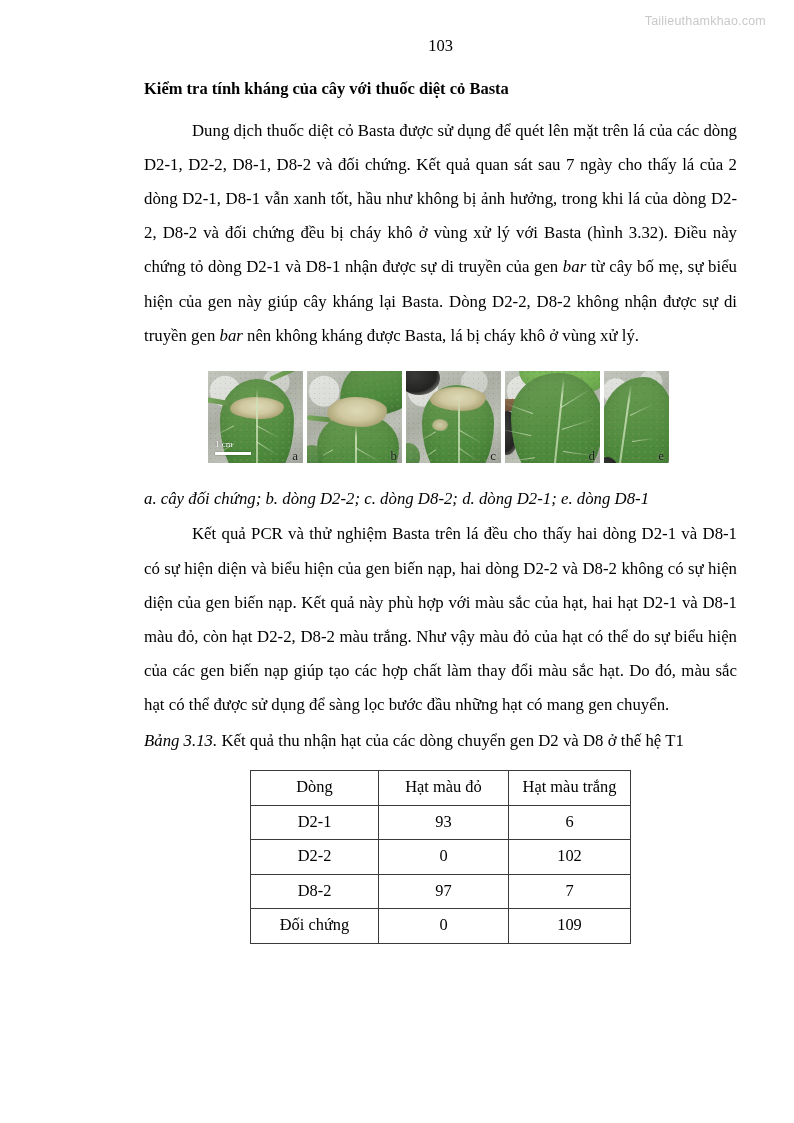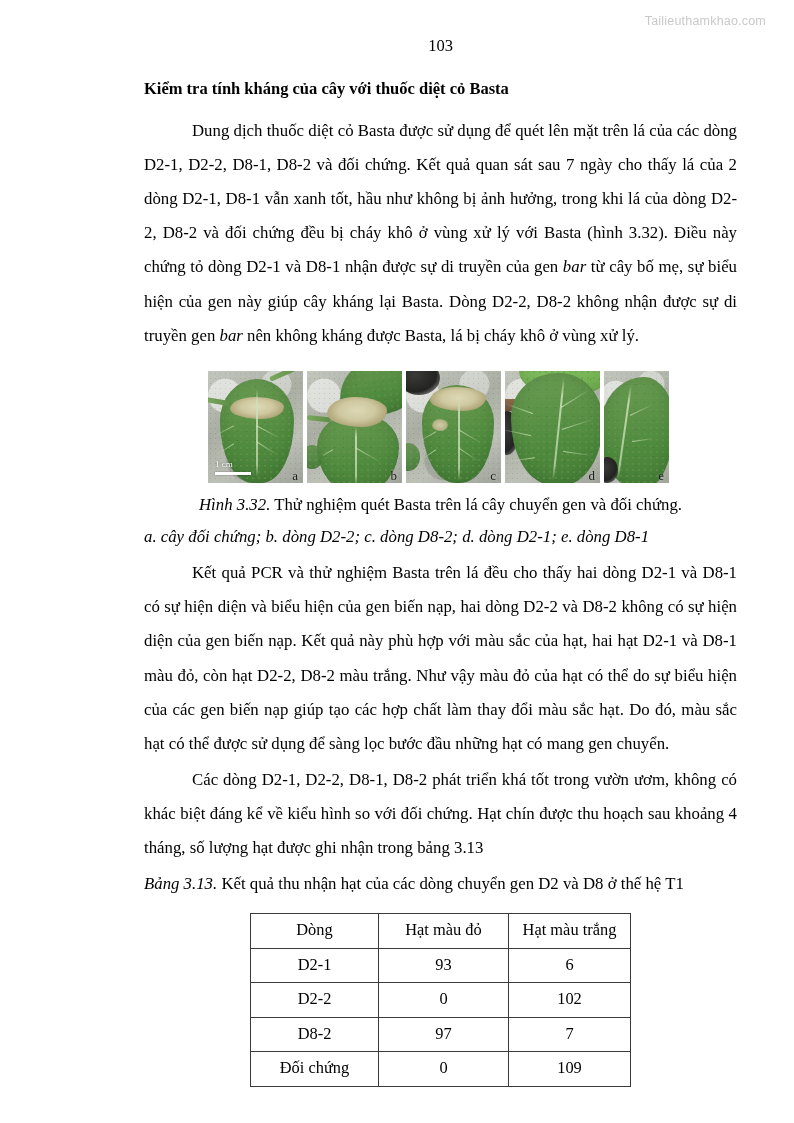--- a/index.html
+++ b/index.html
@@ -77,21 +77,21 @@
     justify-content: center;
   }
   .figure-strip {
     display: flex;
     gap: 4px;
     width: 465px;
     height: 112px;
   }
   .panel {
     position: relative;
-    height: 112px;
+    height: 92px;
     overflow: hidden;
     background: #ef4444;
   }
   .panel.p-a { width: 95px; }
   .panel.p-b { width: 95px; }
   .panel.p-c { width: 95px; }
   .panel.p-d { width: 95px; }
   .panel.p-e { width: 65px; }
 
   .panel .bg {
@@ -336,27 +336,25 @@
           <div class="midrib" style="left:26px; top:14px; height:96px; transform:rotate(8deg);"></div>
           <div class="vein" style="left:26px; top:44px; width:24px; transform:rotate(-26deg);"></div>
           <div class="vein" style="left:28px; top:70px; width:22px; transform:rotate(-8deg);"></div>
           <div class="dark-blob" style="left:-8px; top:86px; width:22px; height:26px;"></div>
           <div class="panel-label">e</div>
         </div>
 
       </div>
     </div>
 
-    <div class="fig-caption"><em class="it">Hình 3.32.</em><span> Thử nghiệm quét Basta trên lá cây chuyển gen và đối chứng.</span></div>
 
     <div class="fig-subcaption">a. cây đối chứng; b. dòng D2-2; c. dòng D8-2; d. dòng D2-1; e. dòng D8-1</div>
 
     <p class="body">Kết quả PCR và thử nghiệm Basta trên lá đều cho thấy hai dòng D2-1 và D8-1 có sự hiện diện và biểu hiện của gen biến nạp, hai dòng D2-2 và D8-2 không có sự hiện diện của gen biến nạp. Kết quả này phù hợp với màu sắc của hạt, hai hạt D2-1 và D8-1 màu đỏ, còn hạt D2-2, D8-2 màu trắng.  Như vậy màu đỏ của hạt có thể do sự biểu hiện của các gen biến nạp giúp tạo các hợp chất làm thay đổi màu sắc hạt. Do đó, màu sắc hạt có thể được sử dụng để sàng lọc bước đầu những hạt có mang gen chuyển.</p>
 
-    <p class="body">Các dòng D2-1, D2-2, D8-1, D8-2 phát triển khá tốt trong vườn ươm, không có khác biệt đáng kể về kiểu hình so với đối chứng. Hạt chín được thu hoạch sau khoảng 4 tháng, số lượng hạt được ghi nhận trong bảng 3.13</p>
 
     <div class="table-caption"><em class="it">Bảng 3.13.</em><span> Kết quả thu nhận hạt của các dòng chuyển gen D2 và D8 ở thế hệ T1</span></div>
 
     <div class="table-wrap">
       <table class="data">
         <colgroup>
             <col class="c1">
             <col class="c2">
             <col class="c3">
           </colgroup>

